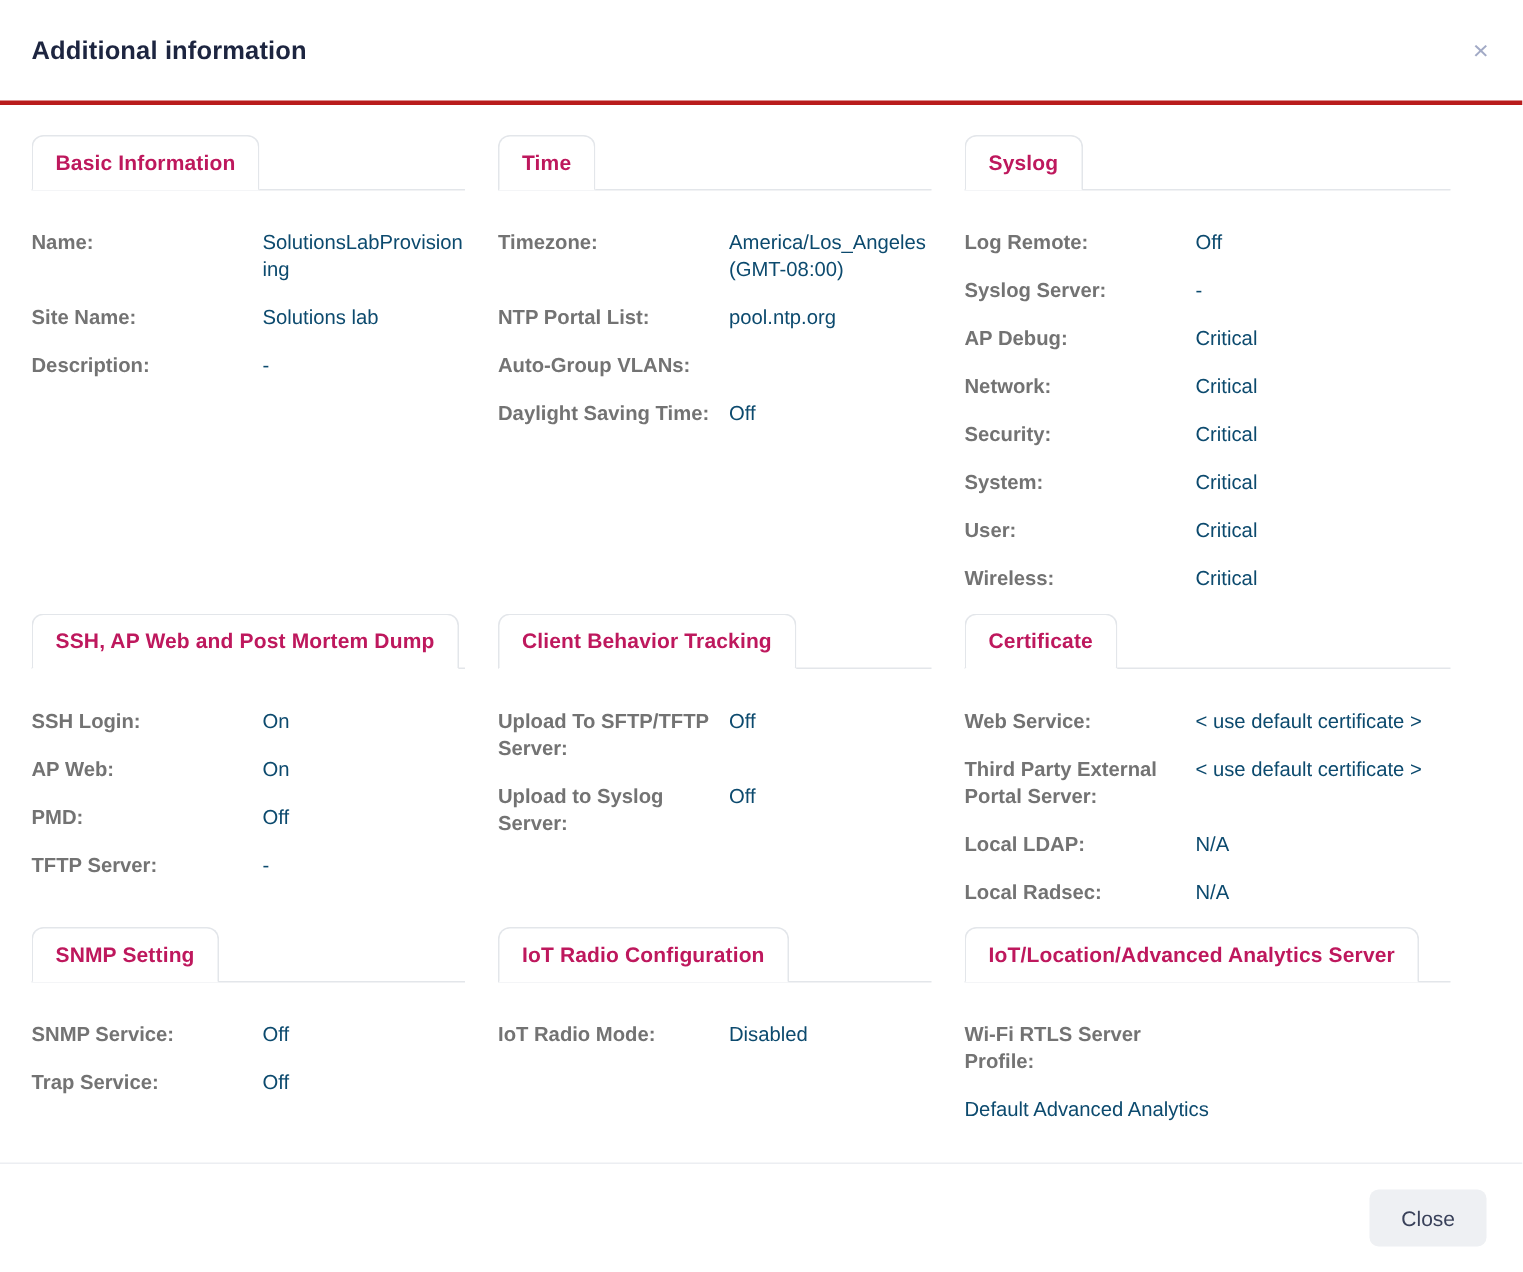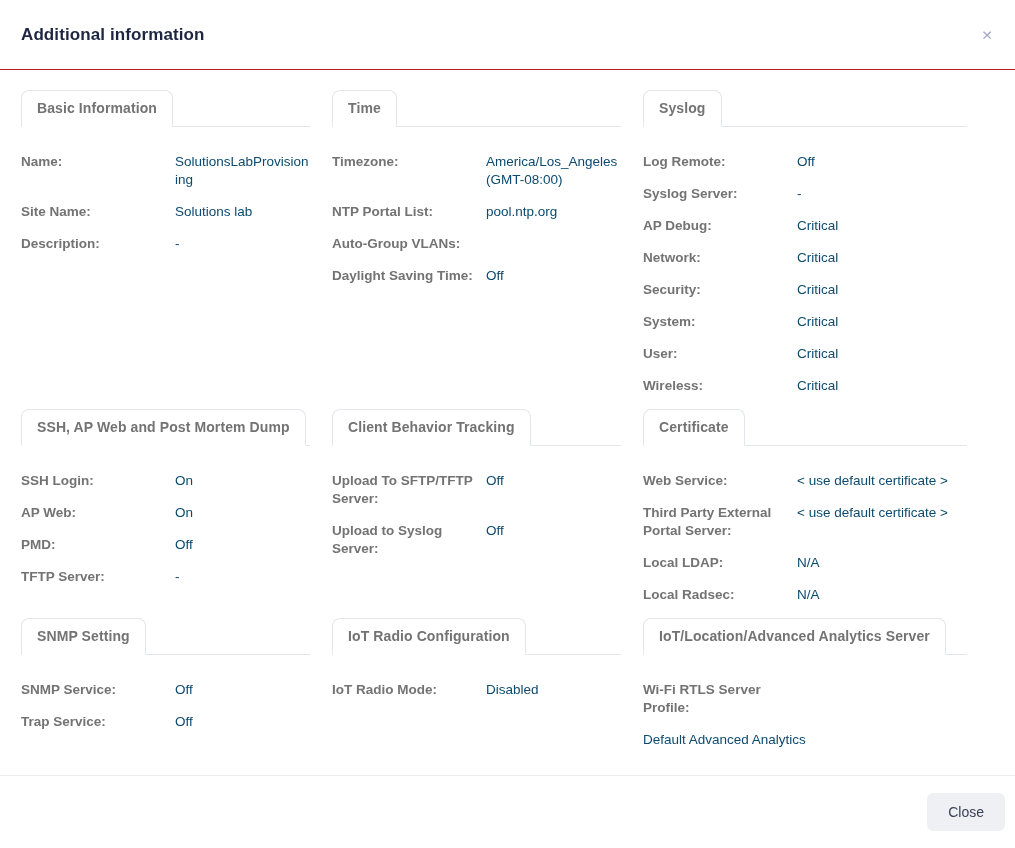--- a/index.html
+++ b/index.html
@@ -13,21 +13,21 @@
   .dialog {
     width: 1015px; height: 848px;
     display: flex; flex-direction: column;
     background: #fff;
   }
   
   .dialog-header {
     height: 70px; flex: 0 0 70px;
     display: flex; align-items: center; justify-content: space-between;
     padding: 0 22px 0 21px;
-    border-bottom: 1px solid #b91c1c;
+    border-bottom: 3px solid #b91c1c;
   }
   .dialog-title {
     font-size: 17px; font-weight: 700; color: #1d2540;
     letter-spacing: 0.1px;
   }
   .close-x {
     color: #a2aac6; font-size: 14px; line-height: 1;
     cursor: pointer; user-select: none;
     transform: scaleY(0.95);
   }
@@ -45,21 +45,21 @@
   .tabbar { border-bottom: 1px solid #e3e6ea; }
   .tab {
     display: inline-block;
     position: relative;
     margin-bottom: -1px;
     padding: 9px 15px 10px 15px;
     background: #fff;
     border: 1px solid #e3e6ea;
     border-bottom: 1px solid #ffffff;
     border-radius: 8px 8px 0 0;
-    color: #737373;
+    color: #be185d;
     font-size: 14px; font-weight: 700;
     white-space: nowrap;
     letter-spacing: 0.1px;
   }
   .fields { padding-top: 26px; }
   .field {
     display: flex;
     margin-bottom: 14px;
   }
   .field-label {
@@ -72,21 +72,21 @@
     flex: 1 1 auto; min-width: 0;
     font-size: 13.5px; font-weight: 400;
     color: #0c4a6e; line-height: 18px;
     overflow-wrap: break-word; word-break: break-word;
   }
   
   .dialog-footer {
     flex: 0 0 73px; height: 73px;
     border-top: 1px solid #eceef2;
     display: flex; align-items: center; justify-content: flex-end;
-    padding-right: 10px;
+    padding-right: 24px;
   }
   .close-btn {
     background: #eef0f3;
     border: none;
     border-radius: 6px;
     padding: 11px 21px;
     font-family: "Liberation Sans", sans-serif;
     font-size: 14px; color: #39415a;
     cursor: pointer;
   }

